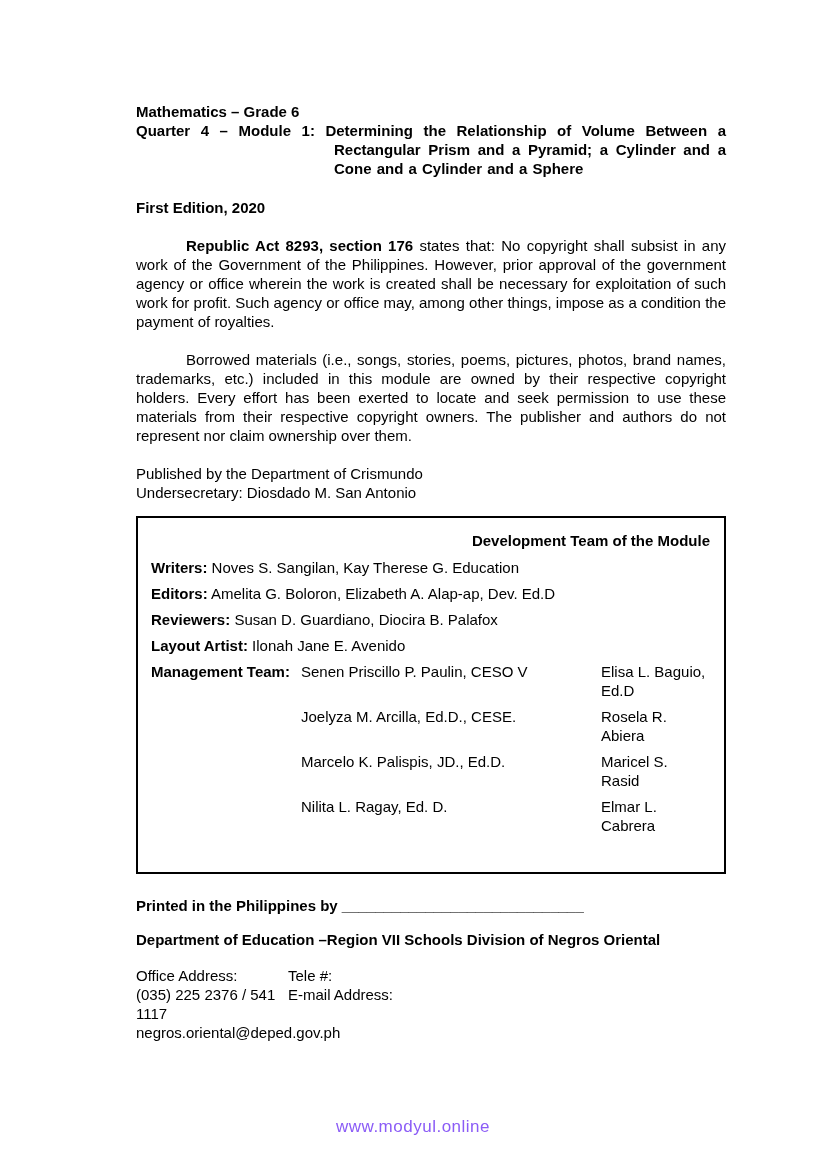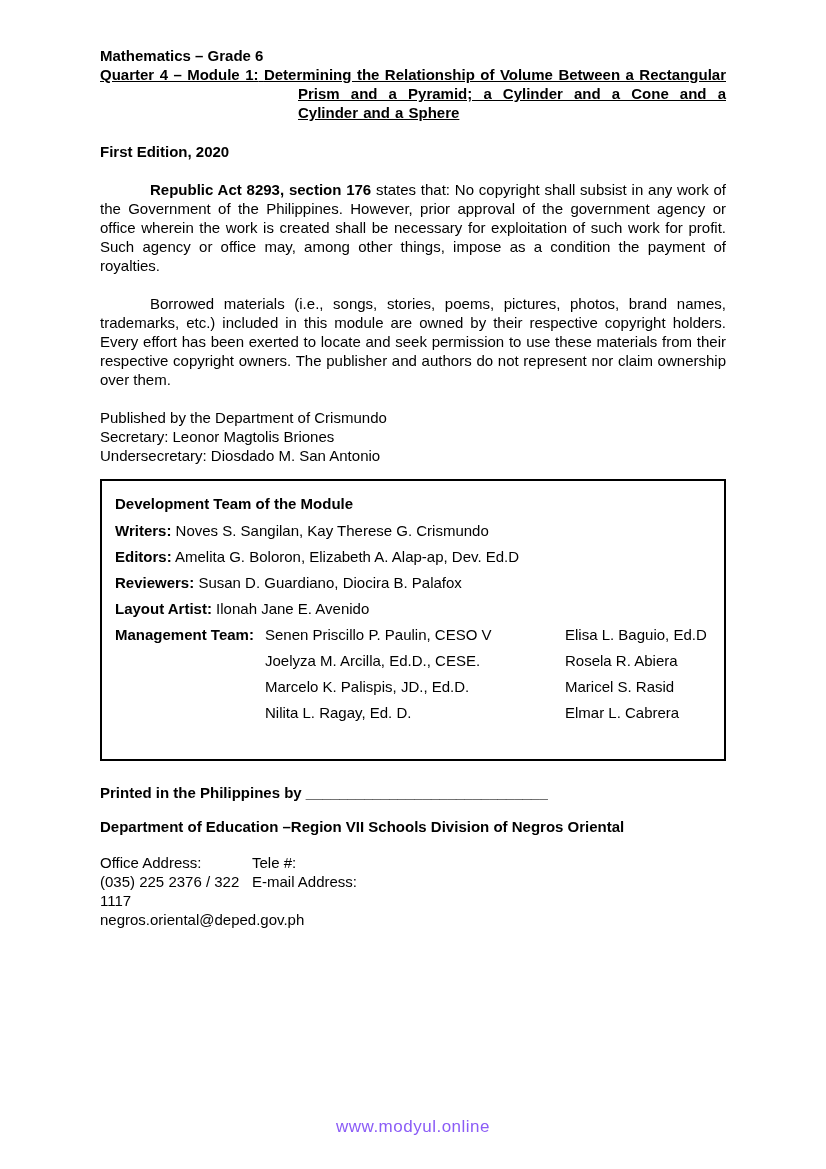--- a/index.html
+++ b/index.html
@@ -9,33 +9,32 @@
     width: 826px;
     height: 1169px;
     margin: 0 auto;
     background: #ffffff;
     color: #000000;
     font-family: "Liberation Sans", sans-serif;
     font-size: 15px;
     line-height: 19px;
     overflow: hidden;
   }
-  .content { padding: 46px 100px 0 100px; }
+  .content { padding: 102px 100px 0 100px; margin-left: 36px; }
 
   .bold { font-weight: bold; }
 
   
   .hdr-line { font-weight: bold; }
   .module-row {
     font-weight: bold;
     text-align: justify;
     padding-left: 198px;
     text-indent: -198px;
     word-spacing: 1px;
-    text-decoration: underline;
   }
 
   .edition { font-weight: bold; margin-top: 20px; }
 
   .para {
     margin-top: 19px;
     text-align: justify;
     text-indent: 50px;
   }
 
@@ -43,21 +42,21 @@
 
   
   .dev-box {
     margin-top: 14px;
     border: 2px solid #000000;
     padding: 13px 14px 37px 13px;
     min-height: 282px;
   }
   .dev-box-title {
     font-weight: bold;
-    text-align: left;
+    text-align: right;
     margin-bottom: 8px;
   }
   .role-line { margin-top: 7px; }
   .role-label { font-weight: bold; }
 
   .mgmt-grid {
     display: grid;
     grid-template-columns: 150px 300px auto;
     row-gap: 7px;
     margin-top: 7px;
@@ -95,28 +94,27 @@
       <span>Determining the Relationship of Volume Between a Rectangular Prism and a Pyramid; a Cylinder and a Cone and a Cylinder and a Sphere</span></div>
 
     <div class="edition">First Edition, 2020</div>
 
     <p class="para"><span class="bold">Republic Act 8293, section 176</span><span> states that: No copyright shall subsist in any work of the Government of the Philippines. However, prior approval of the government agency or office wherein the work is created shall be necessary for exploitation of such work for profit. Such agency or office may, among other things, impose as a condition the payment of royalties.</span></p>
 
     <p class="para">Borrowed materials (i.e., songs, stories, poems, pictures, photos, brand names, trademarks, etc.) included in this module are owned by their respective copyright holders. Every effort has been exerted to locate and seek permission to use these materials from their respective copyright owners. The publisher and authors do not represent nor claim ownership over them.</p>
 
     <div class="publisher-block">
       <div>Published by the Department of Crismundo</div>
-      <div>Secretary: Leonor Magtolis Briones</div>
       <div>Undersecretary: Diosdado M. San Antonio</div>
     </div>
 
     <div class="dev-box">
       <div class="dev-box-title">Development Team of the Module</div>
 
-      <div class="role-line"><span class="role-label">Writers:</span><span> Noves S. Sangilan, Kay Therese G. Crismundo</span></div>
+      <div class="role-line"><span class="role-label">Writers:</span><span> Noves S. Sangilan, Kay Therese G. Education</span></div>
       <div class="role-line"><span class="role-label">Editors:</span><span> Amelita G. Boloron, Elizabeth A. Alap-ap, Dev. Ed.D</span></div>
       <div class="role-line"><span class="role-label">Reviewers:</span><span> Susan D. Guardiano, Diocira B. Palafox</span></div>
       <div class="role-line"><span class="role-label">Layout Artist:</span><span> Ilonah Jane E. Avenido</span></div>
 
       <div class="mgmt-grid">
         <div class="mgmt-label">Management Team:</div>
         <div>Senen Priscillo P. Paulin, CESO V</div>
         <div>Elisa L. Baguio, Ed.D</div>
 
         <div></div>
@@ -133,21 +131,21 @@
       </div>
     </div>
 
     <div class="printed-line"><span>Printed in the Philippines by </span><span>_____________________________</span></div>
 
     <div class="division-line">Department of Education –Region VII Schools Division of Negros Oriental</div>
 
     <div class="contact-grid">
       <div>Office Address:</div>
       <div>Tele #:</div>
-      <div>(035) 225 2376 / 322 1117</div>
+      <div>(035) 225 2376 / 541 1117</div>
       <div>E-mail Address:</div>
       <div>negros.oriental@deped.gov.ph</div>
     </div>
 
   </div>
 
   <div class="watermark">www.modyul.online</div>
 </div>
 
 </body></html>

